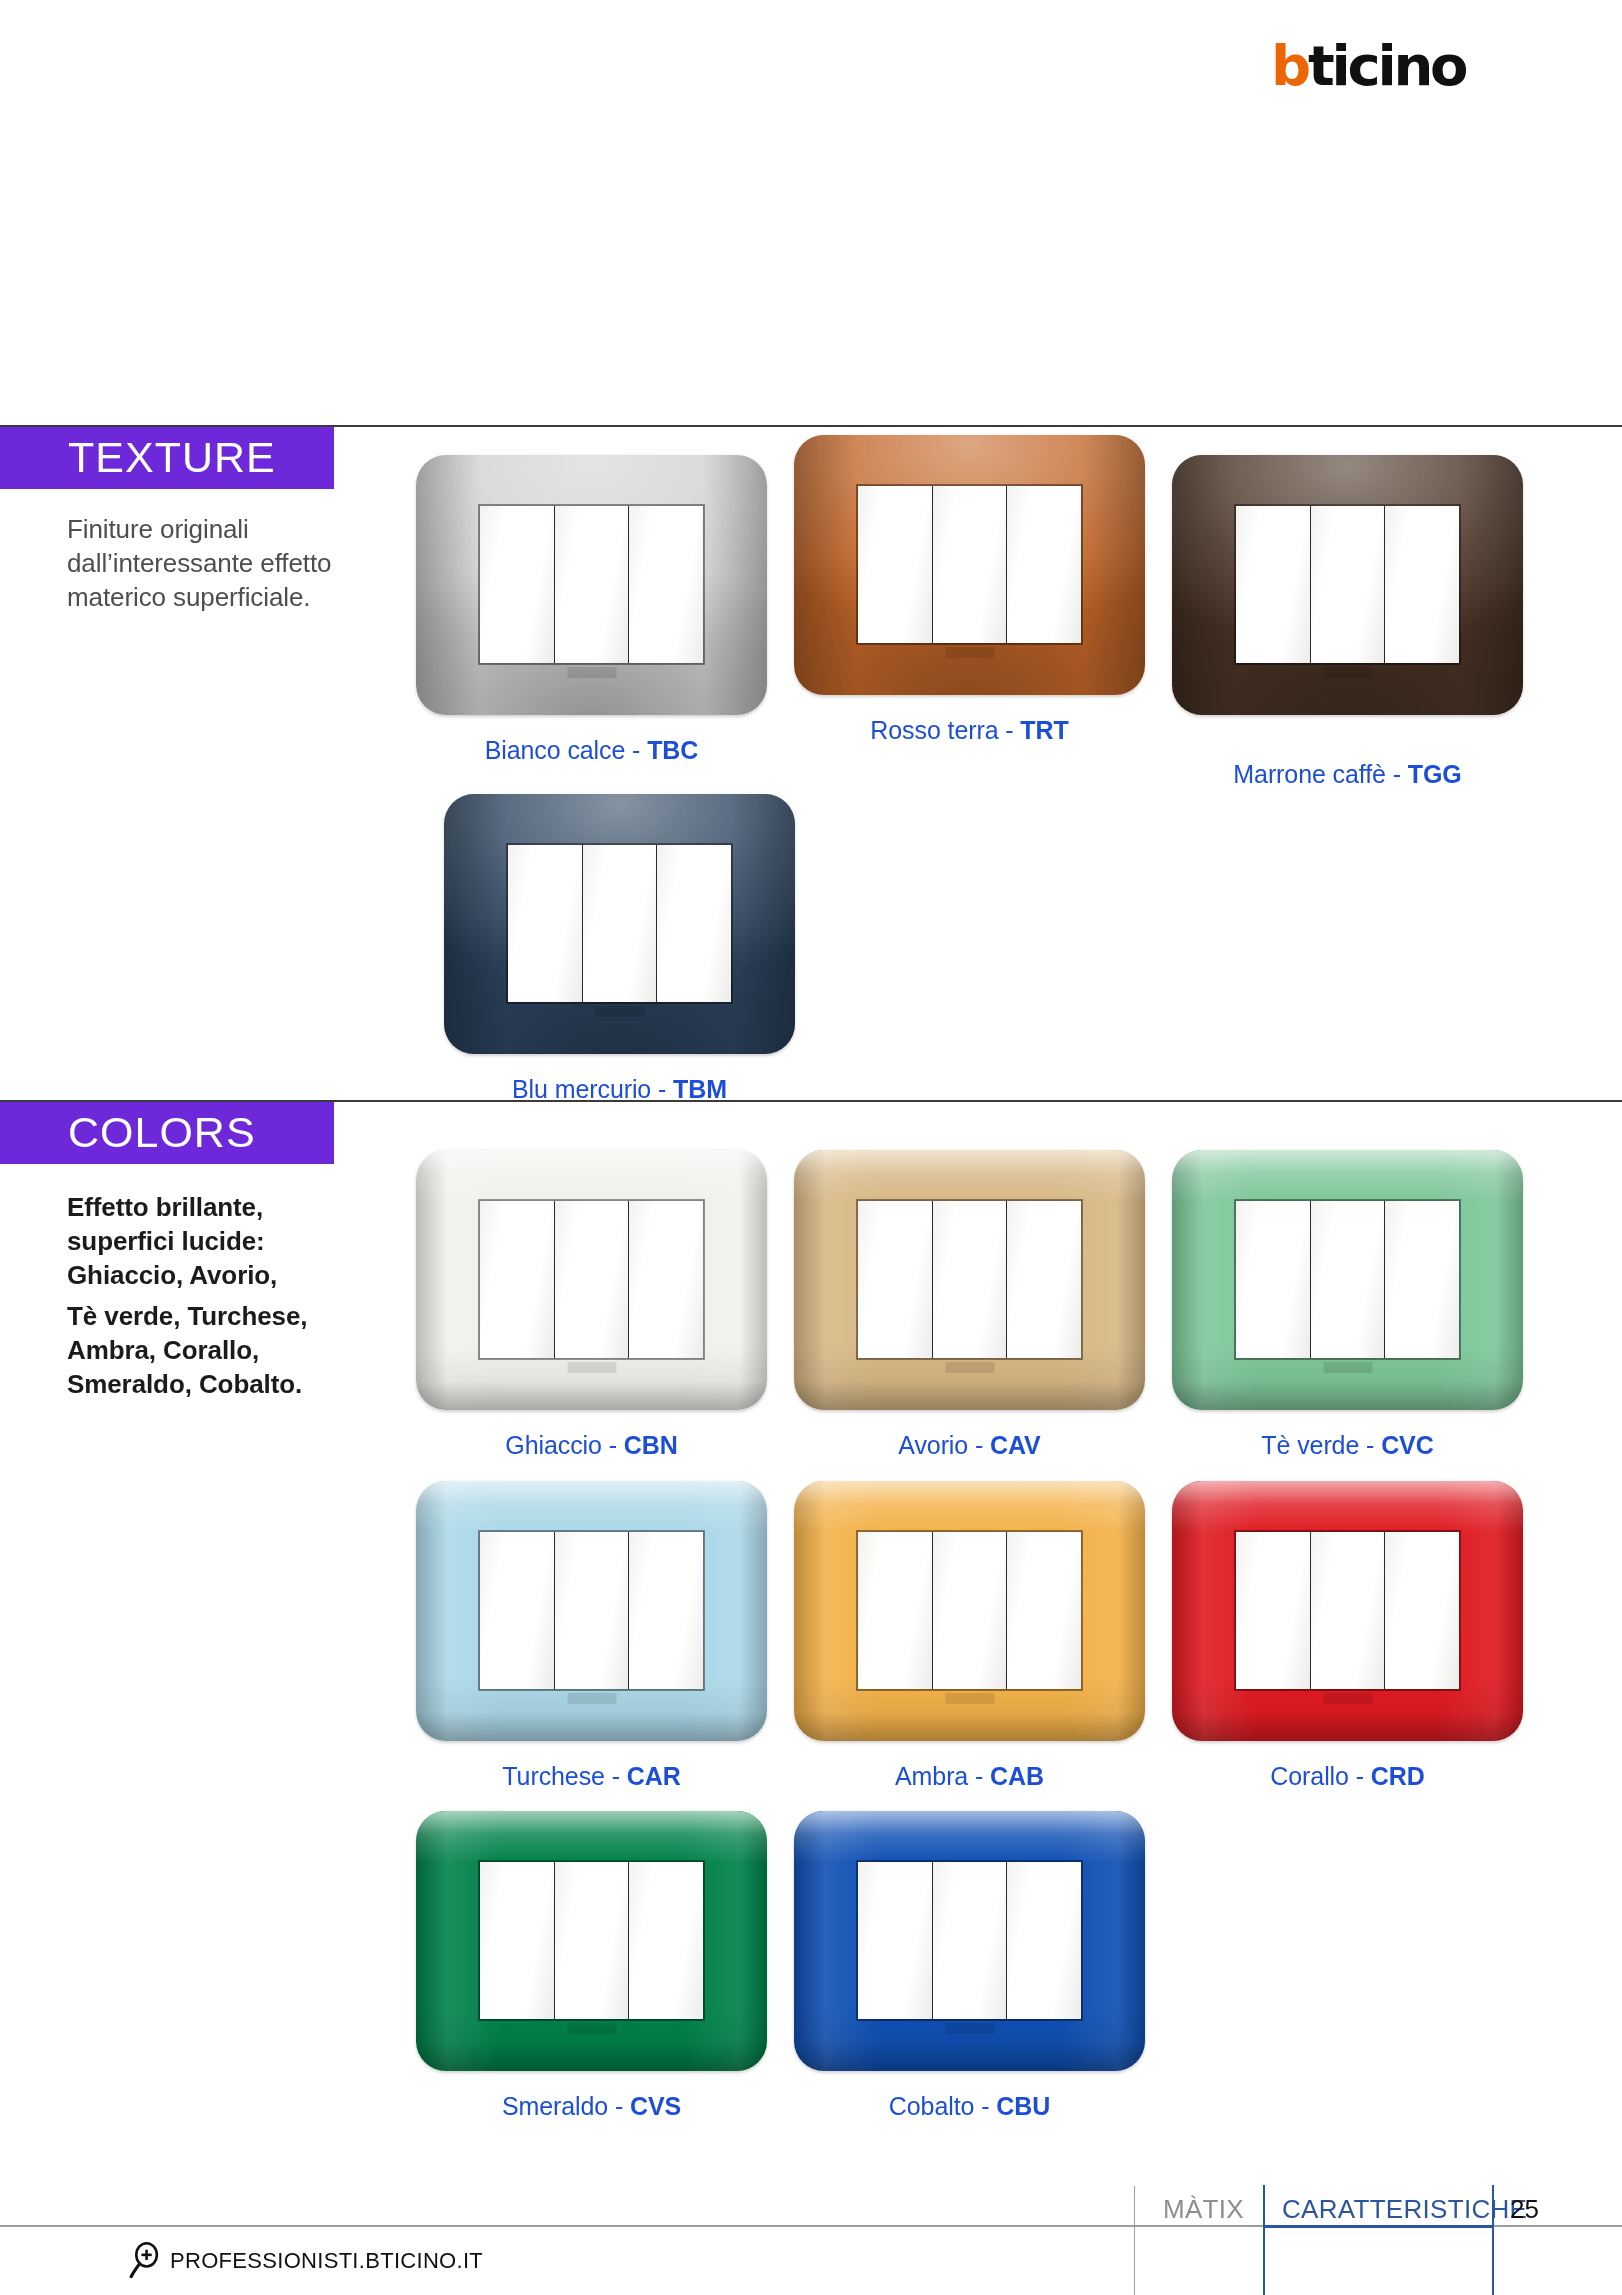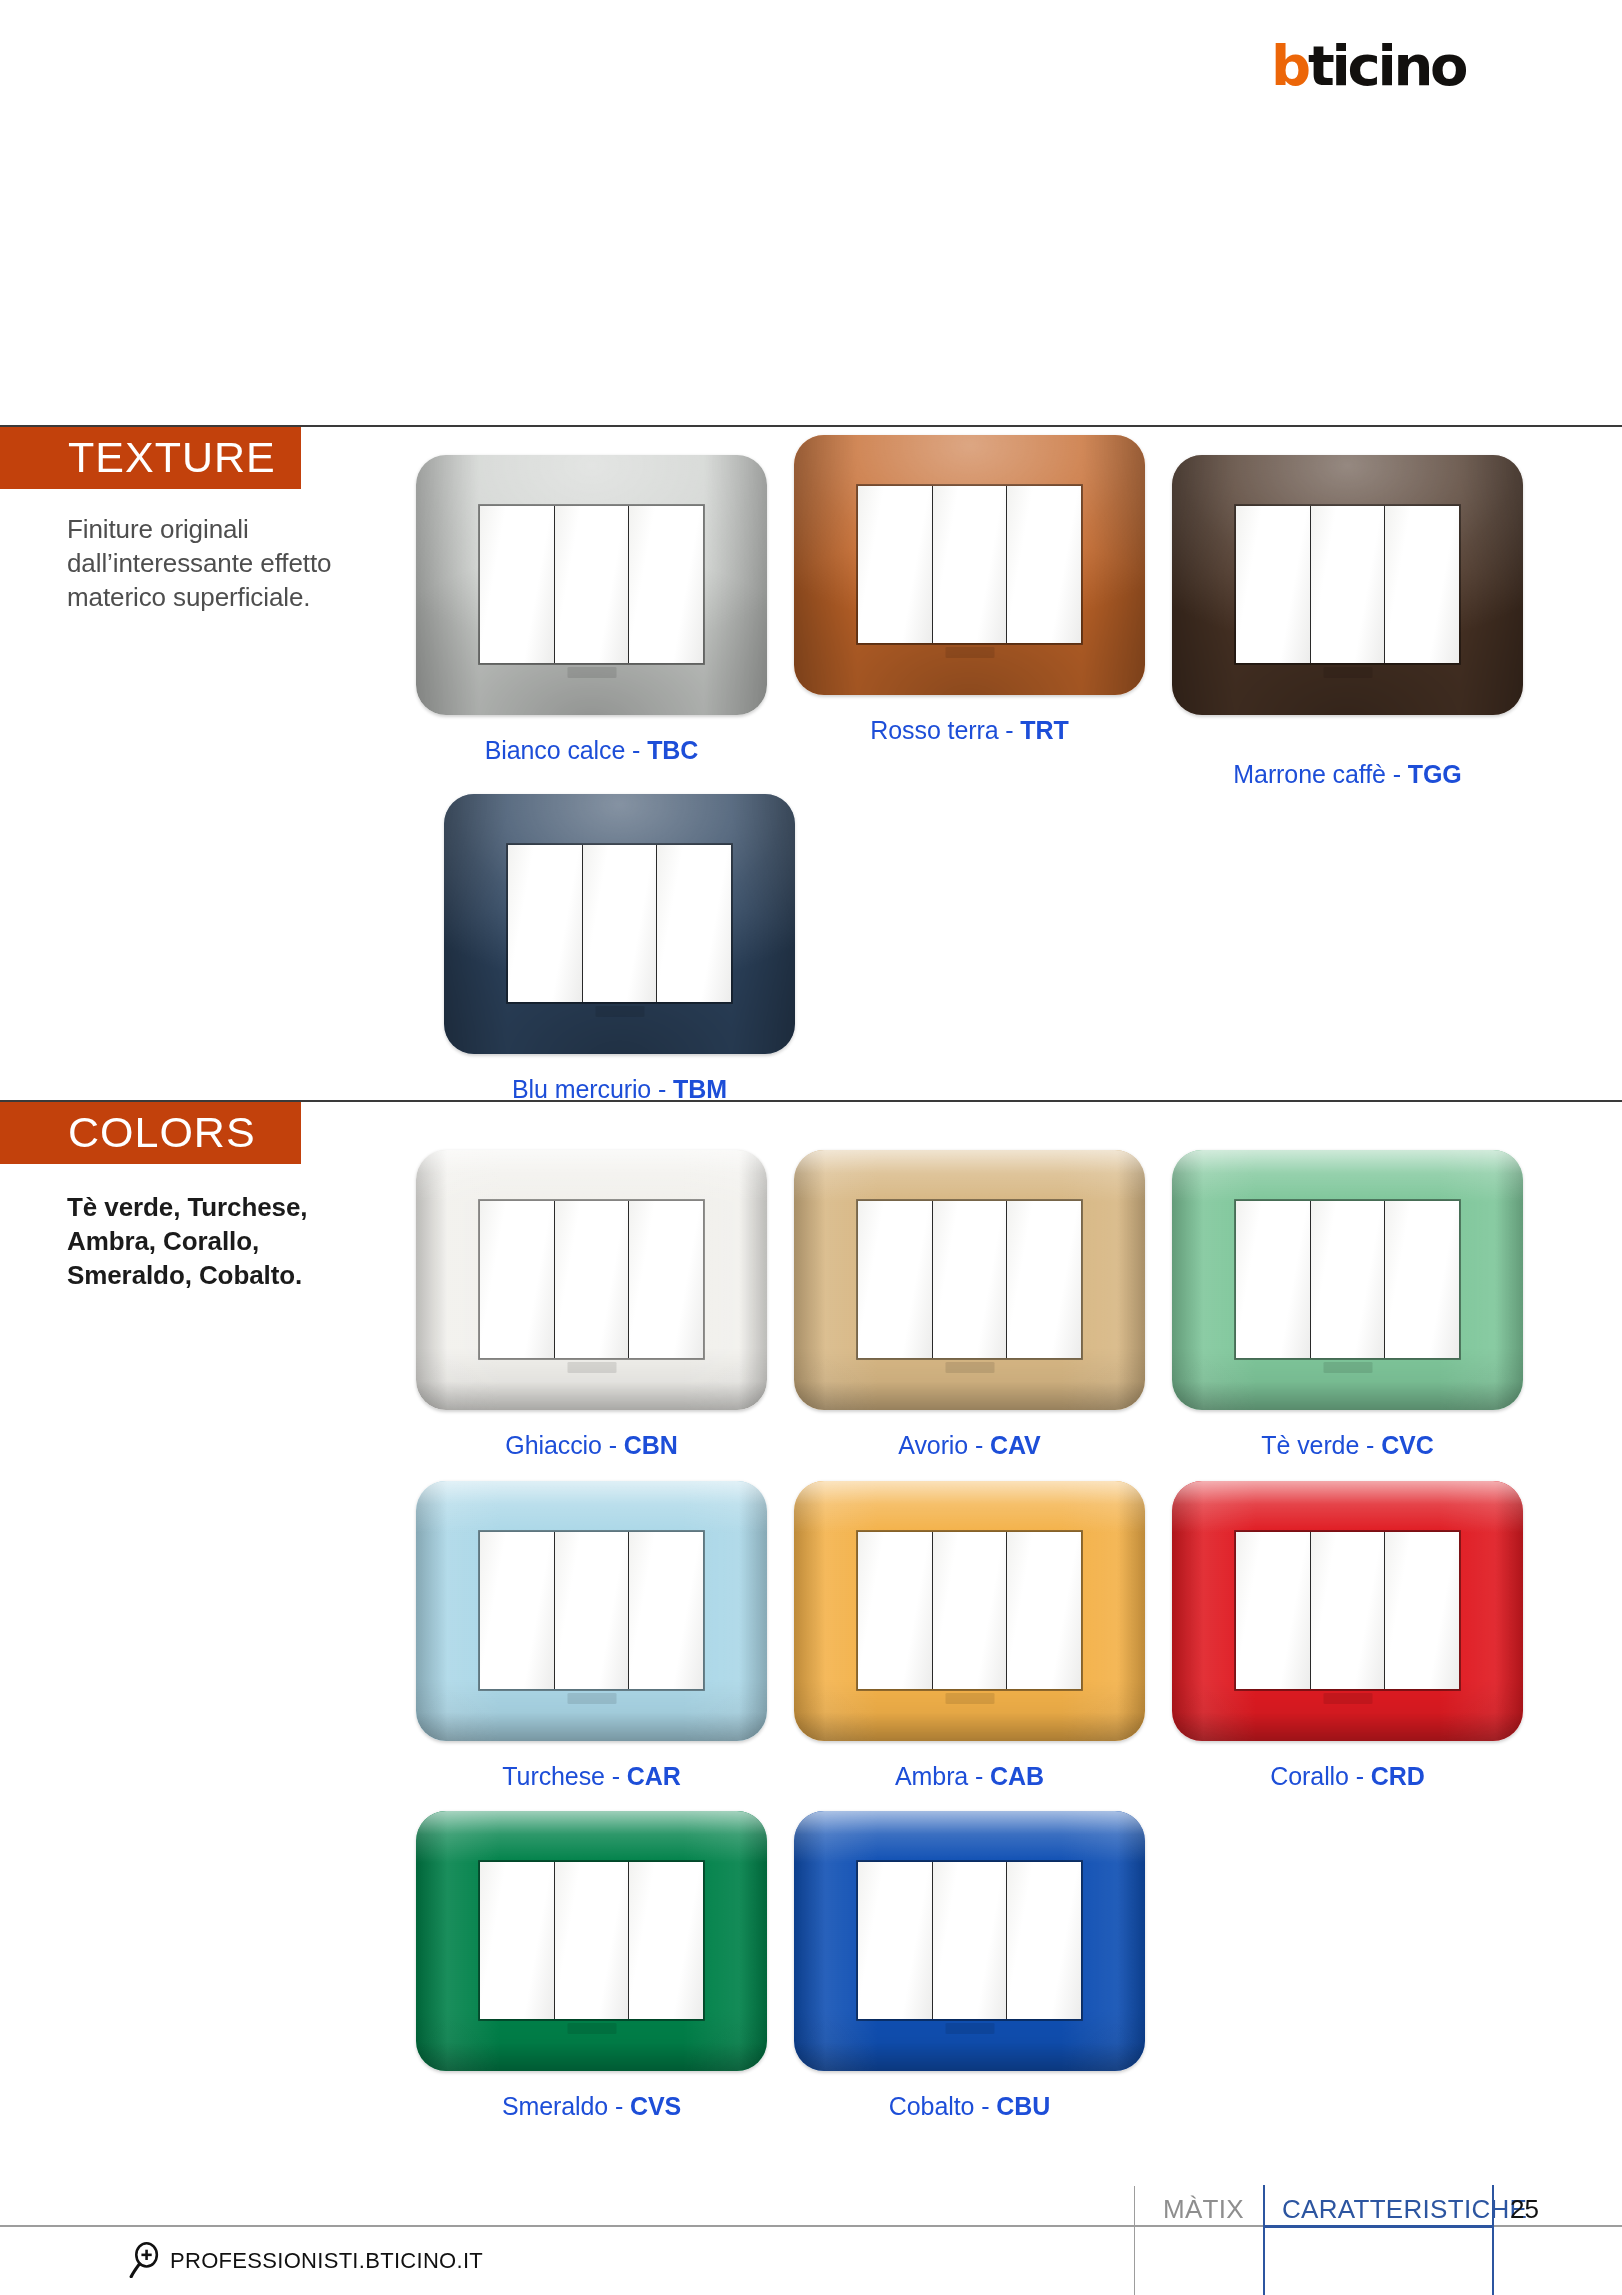--- a/index.html
+++ b/index.html
@@ -13,21 +13,21 @@
   #logo-wrap{position:absolute;left:1271px;top:38px;
     display:flex;align-items:center;}
   .logo-text{
     font-family:"DejaVu Sans",sans-serif;
     font-weight:700;font-size:56px;letter-spacing:-3.2px;
     line-height:1;color:#12100e;}
   .logo-b{color:#EC6608;}
 
   
   .sec-rule{position:absolute;left:0;width:1623px;height:1.9px;background:#3a3a3a;}
-  .sec-band{position:absolute;left:0;width:301px;height:62px;background:#c2410c;}
+  .sec-band{position:absolute;left:0;width:334px;height:62px;background:#6d28d9;}
   .sec-band span{
     position:absolute;left:68px;top:50%;transform:translateY(-52%);
     color:#ffffff;font-weight:300;font-size:43px;letter-spacing:1px;
     font-family:"Liberation Sans",sans-serif;white-space:nowrap;}
 
   
   .copy{position:absolute;left:67px;width:304px;}
   .copy p{margin:0;}
   .copy .lead{
     font-size:26px;line-height:1.30;font-weight:700;color:#1b1b1b;
@@ -194,20 +194,21 @@
       </div>
       <div class="nub"></div>
     </div>
              <div class="caption" style="top:281px;">Blu mercurio - <b>TBM</b></div>
            </div>
       <div class="sec-rule" style="top:1100px;"></div>
       <div class="sec-band" style="top:1102px;">
            <span>COLORS</span>
       </div>
       <div class="copy" style="top:1191px;">
+           <p class="lead tight">Effetto brillante, superfici lucide: Ghiaccio, Avorio,</p>
            <p class="lead">Tè verde, Turchese, Ambra, Corallo, Smeraldo, Cobalto.</p>
          </div>
       <div class="grid-item" style="left:416px;top:1150px;width:351px;">
 
     <div class="plate-shot">
       <div class="plate gloss" style="background:#f2f1ed;">
         <div class="sheen"></div>
       </div>
       <div class="bezel" style="background:#5d5d5a;">
         <div class="mod"></div>

